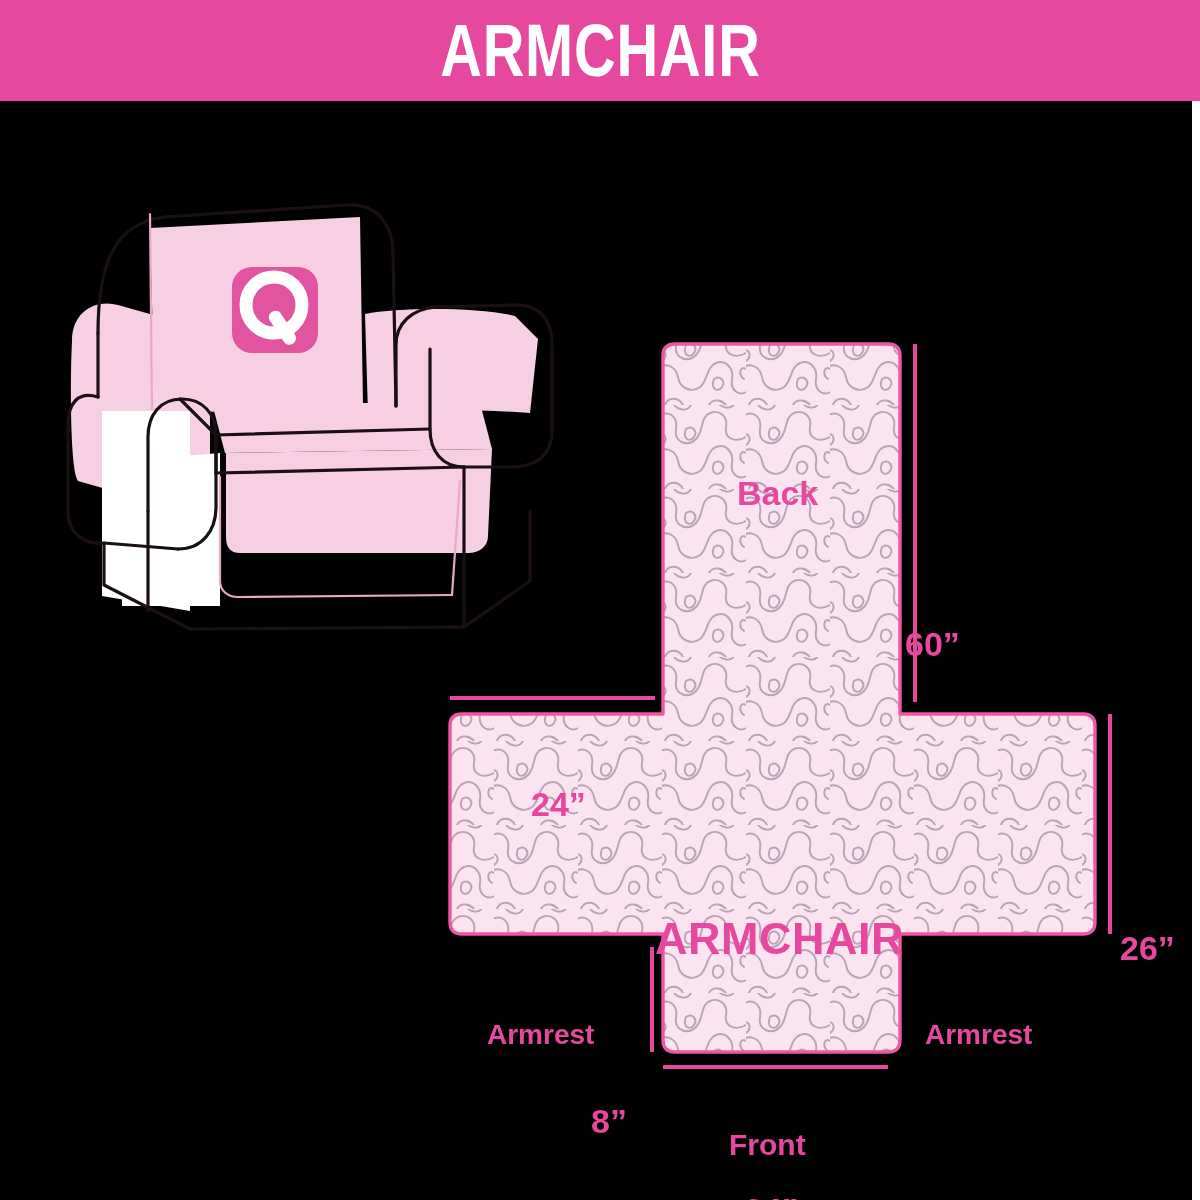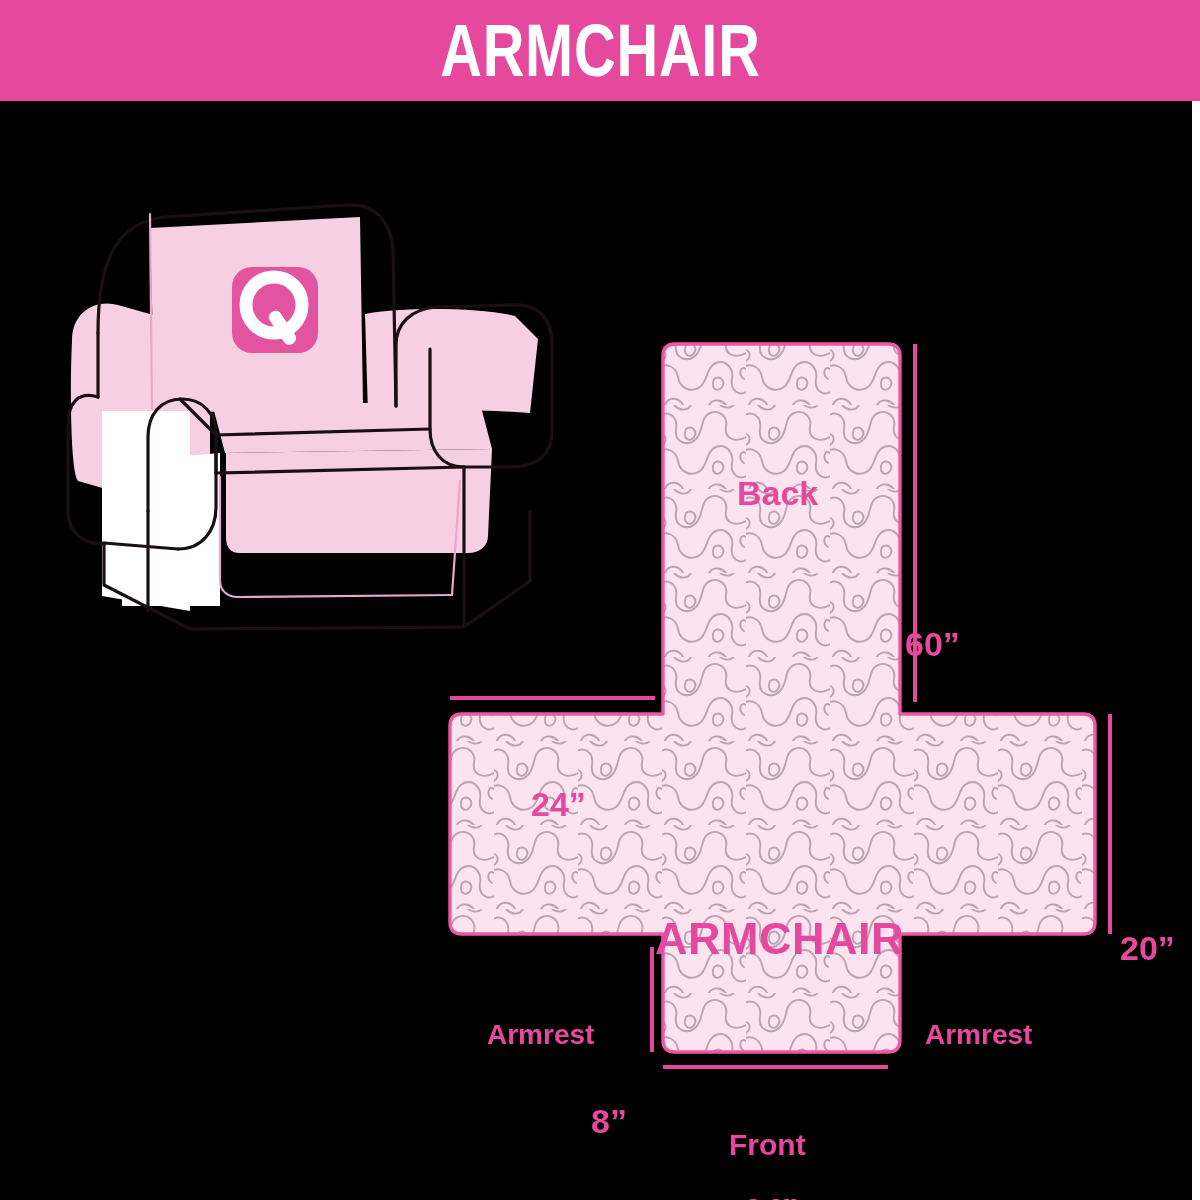--- a/index.html
+++ b/index.html
@@ -203,21 +203,21 @@
     <div class="lbl lbl-armchair">ARMCHAIR</div>
 
     <div class="lbl lbl-armrest-l">Armrest</div>
 
     <div class="lbl lbl-armrest-r">Armrest</div>
 
     <div class="lbl lbl-front">Front</div>
 
     <div class="dim dim-40">60”</div>
 
-    <div class="dim dim-23">20”</div>
+    <div class="dim dim-23">26”</div>
 
     <div class="dim dim-24-top">24”</div>
 
     <div class="dim dim-24-bottom">24”</div>
 
     <div class="dim dim-13">8”</div>
 
   </div>
 </div>
 

